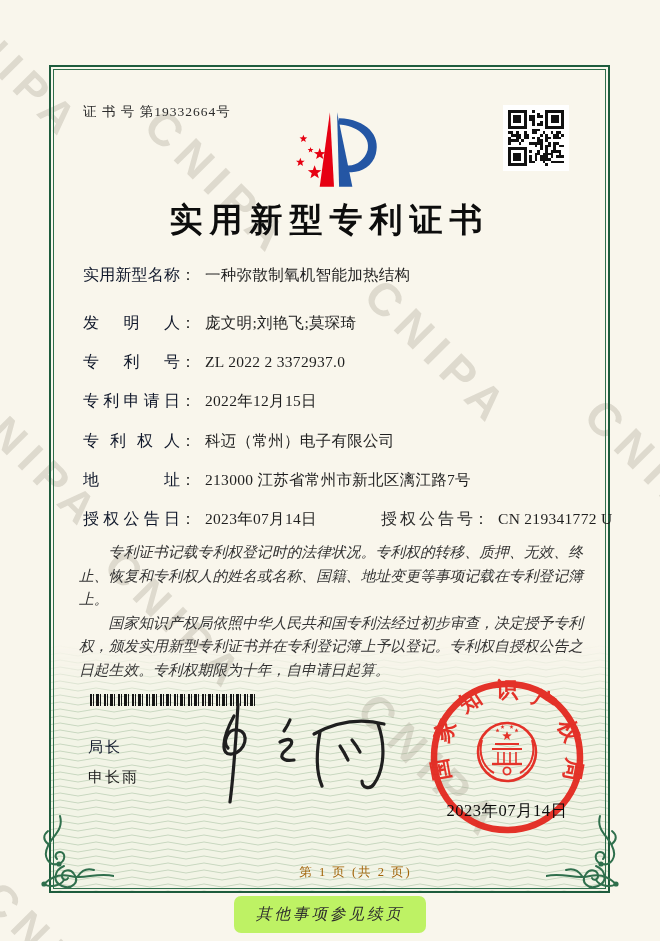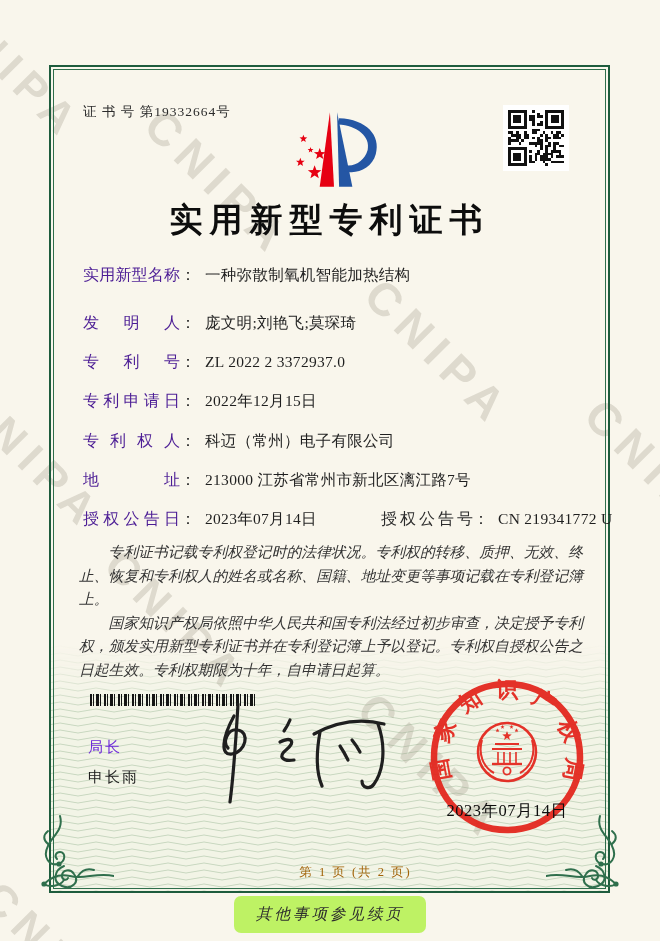--- a/index.html
+++ b/index.html
@@ -25,37 +25,37 @@
 
   .cert-no{position:absolute;left:83px;top:103px;font-size:13.5px;letter-spacing:1px;color:#2b2b2b;z-index:5;}
 
   .logo{position:absolute;left:283px;top:108px;z-index:5;}
   .qr{position:absolute;left:503px;top:105px;background:#fff;padding:5px;z-index:5;line-height:0;}
 
   .title{position:absolute;left:49px;width:561px;top:198px;margin:0;text-align:center;
       font-size:33px;font-weight:bold;letter-spacing:7px;color:#0d0d0d;z-index:5;}
 
   .row{position:absolute;left:83px;width:520px;font-size:16px;line-height:21px;z-index:5;white-space:nowrap;}
-  .lbl{display:inline-block;width:97px;text-align:justify;text-align-last:justify;color:#4c1d95;vertical-align:top;}
+  .lbl{display:inline-block;width:97px;text-align:justify;text-align-last:justify;color:#0f172a;vertical-align:top;}
   .colon{margin-right:9px;color:#2c2c2c;}
   .val{font-size:15.5px;color:#1f1f1f;letter-spacing:.3px;}
   .pair2{position:absolute;left:262px;top:0;margin-left:36px;}
   .lbl2{display:inline-block;width:92px;text-align:justify;text-align-last:justify;color:#2c2c2c;}
 
   .paras{position:absolute;left:79px;top:541px;width:504px;z-index:5;
       font-style:italic;font-size:14.8px;line-height:23.6px;color:#333;text-align:justify;}
   .paras p{margin:0;text-indent:2em;}
 
   .barcode{position:absolute;left:90px;top:694px;width:167px;height:12px;z-index:5;
       background:repeating-linear-gradient(90deg,#151515 0 2px,transparent 2px 3px,
       #151515 3px 4px,transparent 4px 6px,#151515 6px 9px,transparent 9px 10px,
       #151515 10px 11px,transparent 11px 14px);}
 
   .officer-title{position:absolute;left:88px;top:738px;font-family:"Liberation Sans","DejaVu Sans",sans-serif;
-      font-size:15px;font-weight:500;letter-spacing:2px;color:#6d28d9;z-index:5;}
+      font-size:15px;font-weight:500;letter-spacing:2px;color:#0f172a;z-index:5;}
   .officer-name{position:absolute;left:88px;top:768px;font-family:"Liberation Sans","DejaVu Sans",sans-serif;
       font-size:15px;font-weight:500;letter-spacing:2px;color:#1c1c1c;z-index:5;}
   .signature{position:absolute;left:192px;top:698px;z-index:5;}
 
   .seal{position:absolute;left:428px;top:678px;width:158px;height:158px;z-index:6;}
   .seal-date{position:absolute;left:0;top:122px;width:158px;text-align:center;
       font-size:16.5px;letter-spacing:.5px;color:#0d0d0d;z-index:7;}
 
   .page-info{position:absolute;left:49px;width:613px;top:864px;text-align:center;
       font-size:12.5px;color:#a16207;letter-spacing:2px;z-index:5;}

